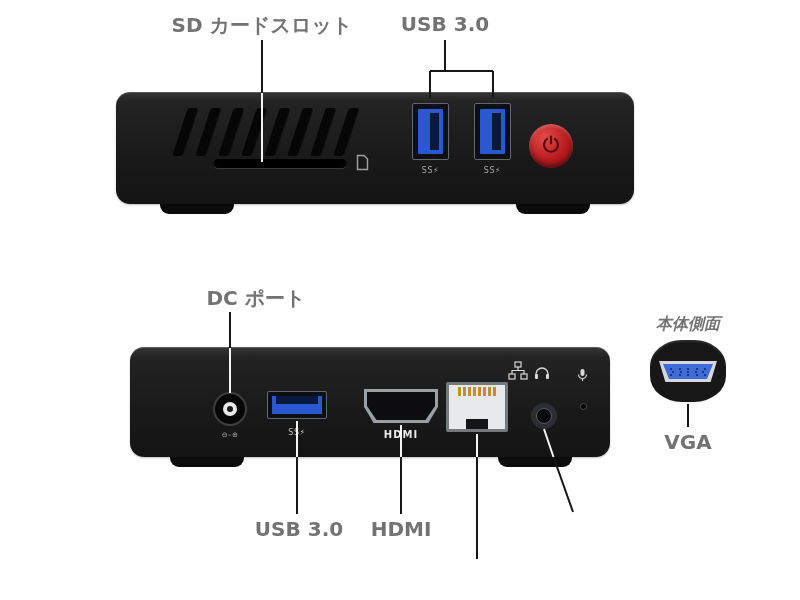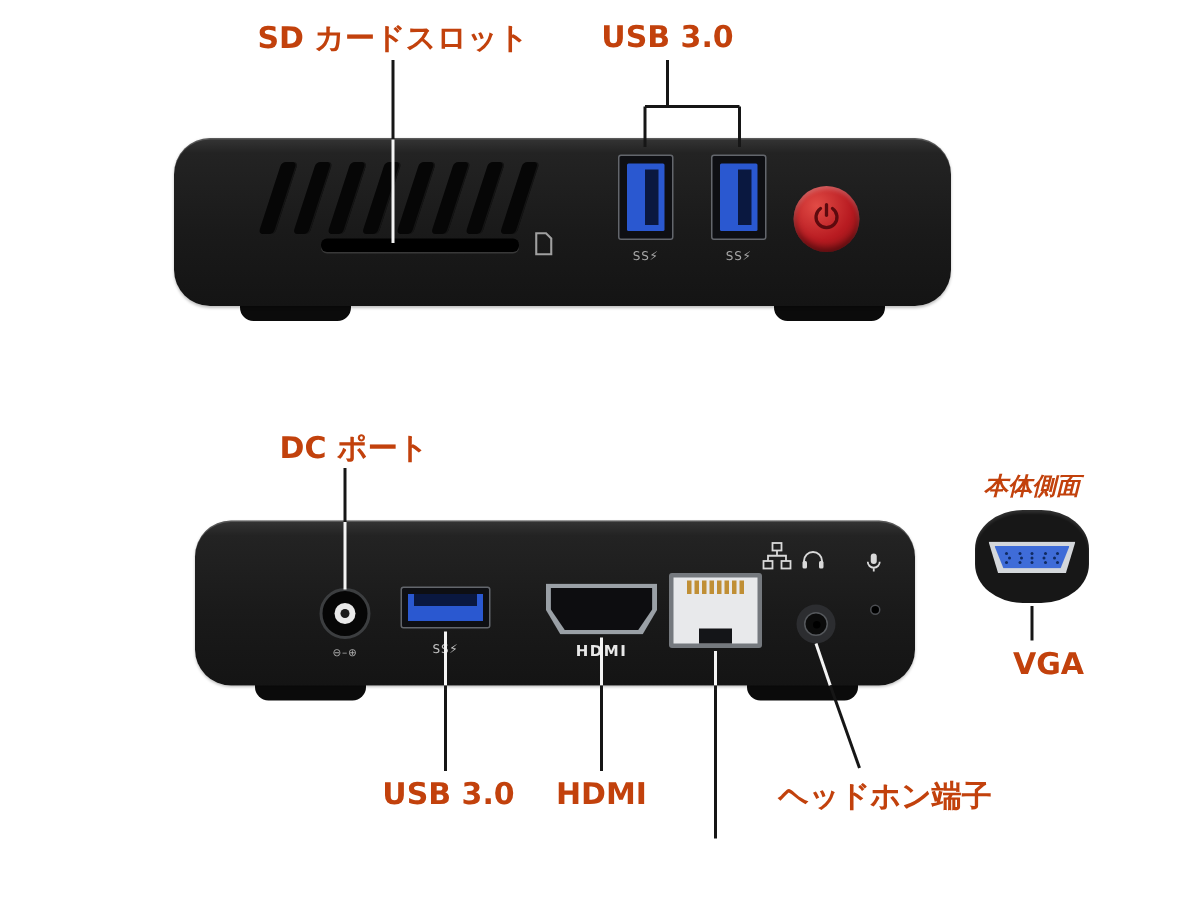--- a/index.html
+++ b/index.html
@@ -2,26 +2,26 @@
 <html><head>
 <meta charset="utf-8">
 <style>
   html,body { margin:0; padding:0; background:#ffffff; }
   #canvas {
     position:relative; width:800px; height:600px; background:#ffffff;
     font-family:"DejaVu Sans","Liberation Sans",sans-serif; overflow:hidden;
   }
   .label {
     position:absolute; transform:translateX(-50%);
-    font-weight:bold; font-size:20px; color:#c2410c; white-space:nowrap;
+    font-weight:bold; font-size:20px; color:#737373; white-space:nowrap;
   }
   .label.small { font-size:16px; }
 
   .device {
-    position:absolute; border-radius:24px;
+    position:absolute; border-radius:14px;
     background:linear-gradient(180deg,#353535 0px,#232323 10px,#1a1a1a 55%,#141414 100%);
     box-shadow: inset 0 1px 0 rgba(255,255,255,.18), 0 1px 2px rgba(0,0,0,.25);
   }
   .foot { position:absolute; height:22px; width:74px; background:#0b0b0b; border-radius:9px; }
 
   .vent {
     position:absolute; width:11px; height:48px; background:#060606;
     transform:skewX(-18deg); border-radius:3px;
     box-shadow: inset -1px 0 0 rgba(255,255,255,.06);
   }
@@ -138,21 +138,21 @@
     <div class="power-btn" style="left:413px; top:32px;">
       <span>
         <svg width="20" height="20" viewBox="0 0 20 20">
           <path d="M6 5 A7 7 0 1 0 14 5" fill="none" stroke="#5d0a0e" stroke-width="2.2" stroke-linecap="round"></path>
           <line x1="10" y1="2.5" x2="10" y2="9.5" stroke="#5d0a0e" stroke-width="2.2" stroke-linecap="round"></line>
         </svg>
       </span>
     </div>
   </div>
 
-  <div class="label" style="left:236px; top:285px;">DC ポート</div>
+  <div class="label" style="left:256px; top:285px;">DC ポート</div>
 
   <div class="foot" style="left:170px; top:445px;"></div>
   <div class="foot" style="left:498px; top:445px;"></div>
 
   <div class="device" style="left:130px; top:347px; width:480px; height:110px;">
 
     <div class="dc-port" style="left:83px; top:45px;">
       <div class="dc-ring">
         <div class="dc-pin"></div>
       </div>
@@ -210,21 +210,20 @@
       <svg width="11" height="14" viewBox="0 0 11 14" fill="none" stroke="#d9d9d9" stroke-width="1.2">
         <rect x="3.5" y="1" width="4" height="7" rx="2" fill="#d9d9d9" stroke="none"></rect>
         <path d="M1.5 6.5 a4 4 0 0 0 8 0 M5.5 10.5 V13"></path>
       </svg>
     </div>
     <div class="mic-hole" style="left:450px; top:56px;"></div>
   </div>
 
   <div class="label" style="left:299px; top:517px;">USB 3.0</div>
   <div class="label" style="left:401px; top:517px;">HDMI</div>
-  <div class="label" style="left:590px; top:517px;">ヘッドホン端子</div>
 
   <div class="label small" style="left:688px; top:314px;font-style:italic;">本体側面</div>
   <div class="side-oval" style="left:650px; top:340px;"></div>
   <div class="vga-outer" style="left:659px; top:361px;">
     <div class="vga-inner">
       <div class="vga-row">
         <span class="pin"></span>
           <span class="pin"></span>
           <span class="pin"></span>
           <span class="pin"></span>
@@ -239,21 +238,21 @@
       </div>
       <div class="vga-row">
         <span class="pin"></span>
           <span class="pin"></span>
           <span class="pin"></span>
           <span class="pin"></span>
           <span class="pin"></span>
       </div>
     </div>
   </div>
-  <div class="label" style="left:688px; top:430px;margin-left:11px;">VGA</div>
+  <div class="label" style="left:688px; top:430px;">VGA</div>
 
   <svg id="leaders" width="800" height="600">
 
     <line class="ln-dark" x1="262" y1="40" x2="262" y2="93"></line>
     <line class="ln-light" x1="262" y1="93" x2="262" y2="162"></line>
 
     <line class="ln-dark" x1="445" y1="40" x2="445" y2="71"></line>
     <line class="ln-dark" x1="430" y1="71" x2="493" y2="71"></line>
     <line class="ln-dark" x1="430" y1="71" x2="430" y2="98"></line>
     <line class="ln-dark" x1="493" y1="71" x2="493" y2="98"></line>

